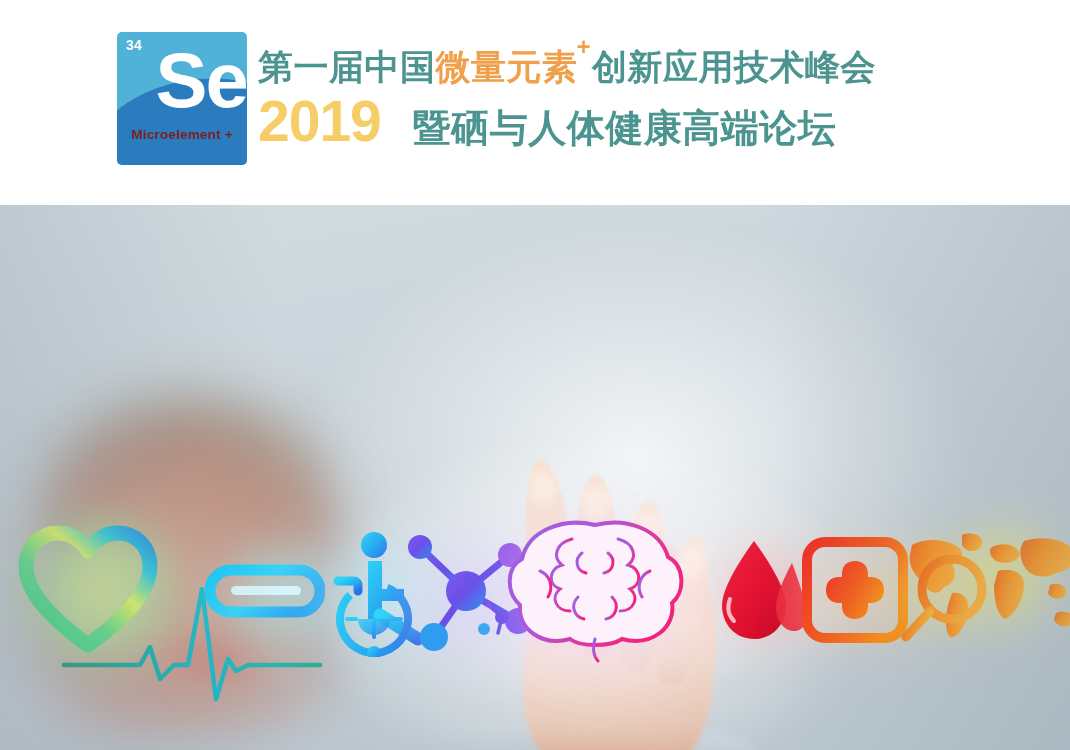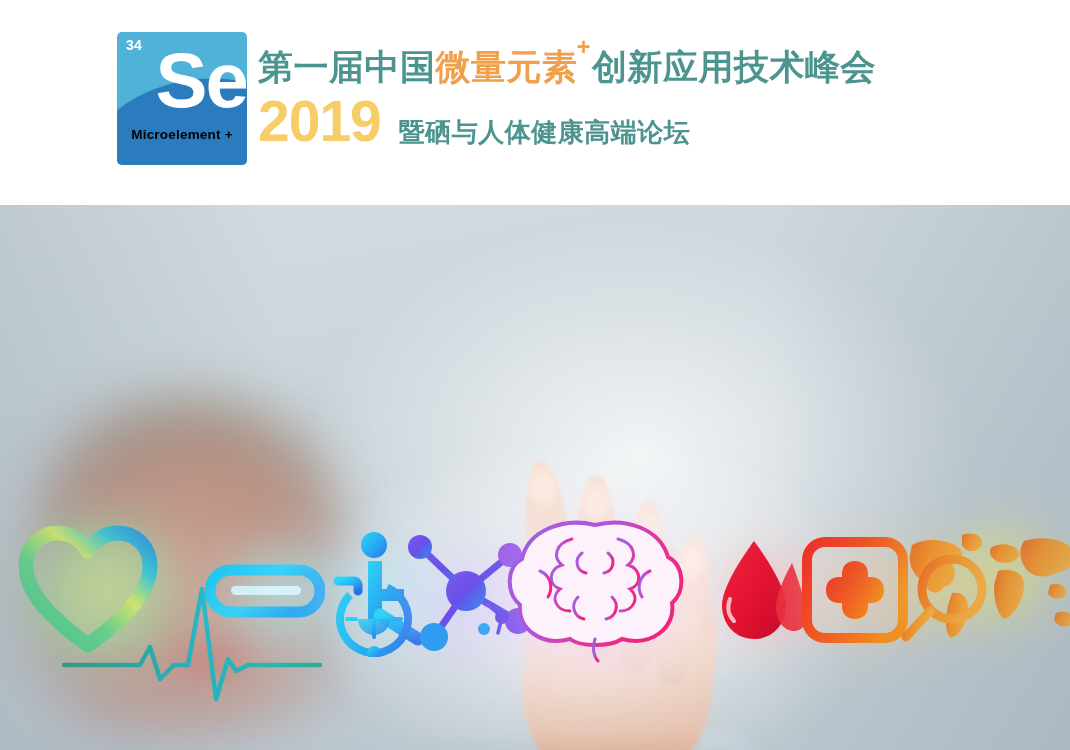--- a/index.html
+++ b/index.html
@@ -38,21 +38,21 @@
   }
   .logo-sym{
     position:absolute; left:0; top:8px; width:100%;
     text-align:right;
     font-size:78px; font-weight:bold; color:#ffffff;
     line-height:1.05; letter-spacing:-2px;
   }
   .logo-sub{
     position:absolute; left:0; bottom:23px; width:100%;
     text-align:center;
-    font-size:13.5px; font-weight:bold; color:#000000;
+    font-size:13.5px; font-weight:bold; color:#7f1d1d;
     letter-spacing:.2px;
   }
 
   
   .title-block{
     position:absolute; left:258px; top:44px; width:780px;
   }
   .title-line1{
     font-size:35px; font-weight:bold; line-height:1.16;
     white-space:nowrap; letter-spacing:.5px;
@@ -65,22 +65,22 @@
   }
   .title-line2{
     margin-top:6px; white-space:nowrap;
     display:flex; align-items:baseline;
   }
   .t-year{
     color:#f6cd67; font-size:57px; font-weight:bold;
     letter-spacing:-1px; line-height:1;
   }
   .t-sub{
-    color:#4c9490; font-size:26px; font-weight:bold;
-    margin-left:18px; letter-spacing:.5px; line-height:1;
+    color:#4c9490; font-size:38px; font-weight:bold;
+    margin-left:32px; letter-spacing:.5px; line-height:1;
   }
 
   
   .hero{
     position:absolute; left:0; top:205px; width:1070px; height:545px;
     overflow:hidden;
     background:
       radial-gradient(ellipse 540px 380px at 640px 250px, rgba(255,255,255,.78) 0%, rgba(255,255,255,0) 62%),
       linear-gradient(170deg,#d3dce1 0%, #ccd6dc 26%, #c3ced5 58%, #b9c5cd 100%);
   }

